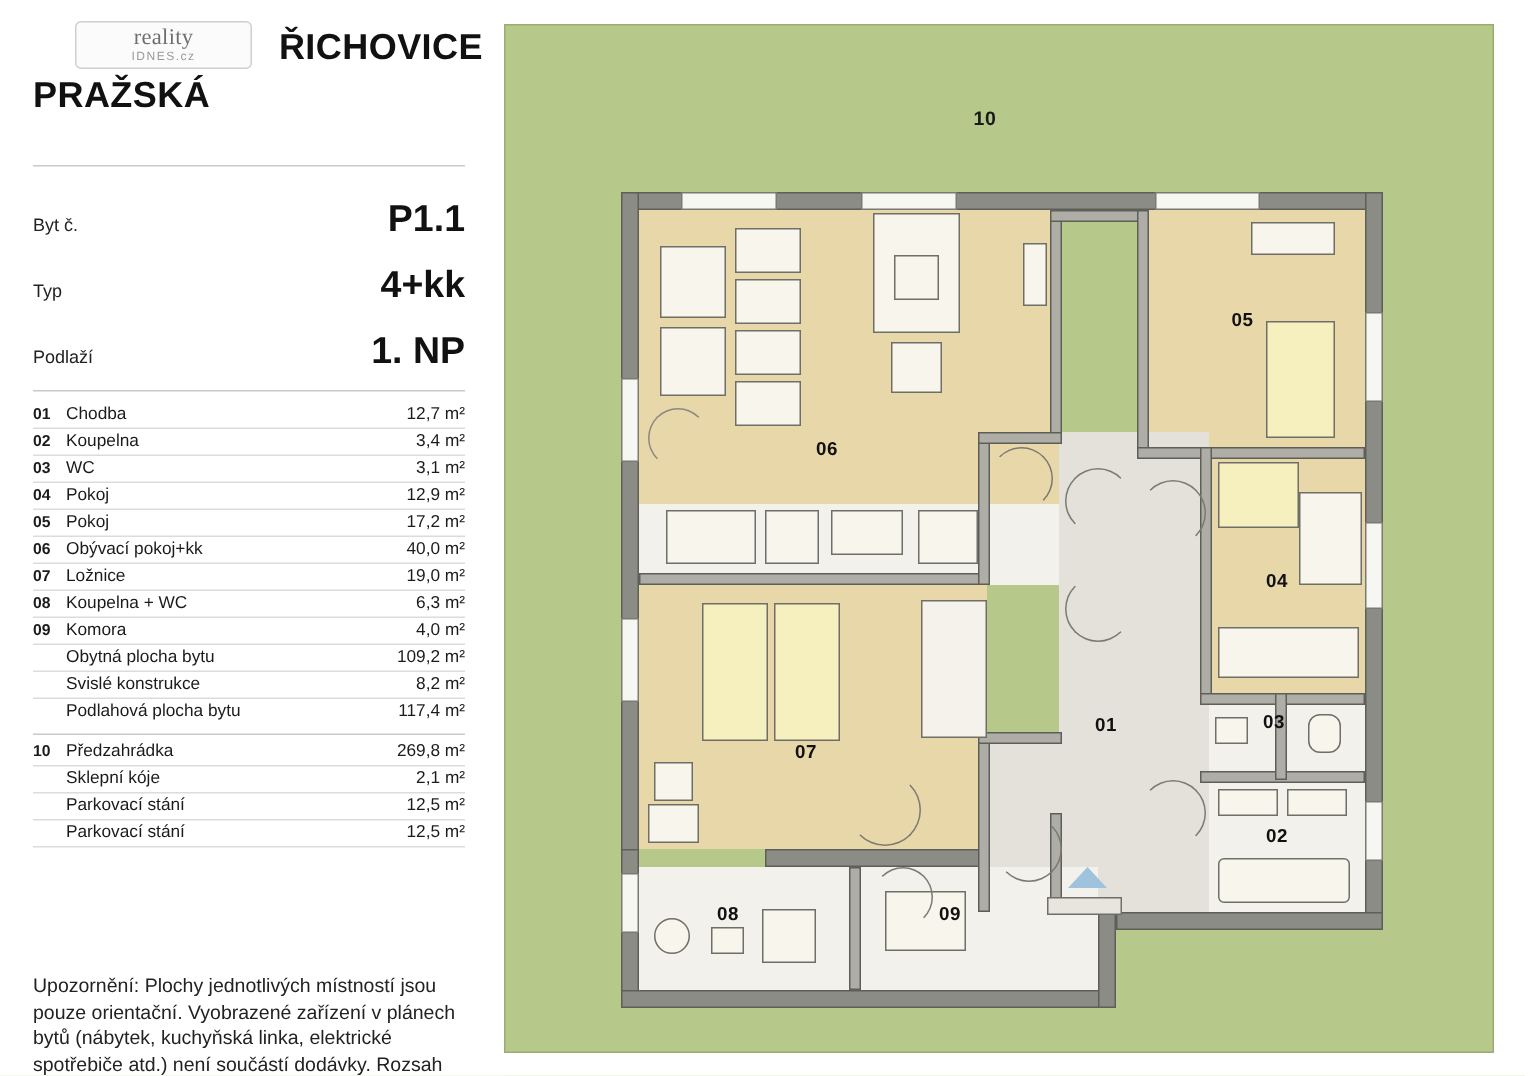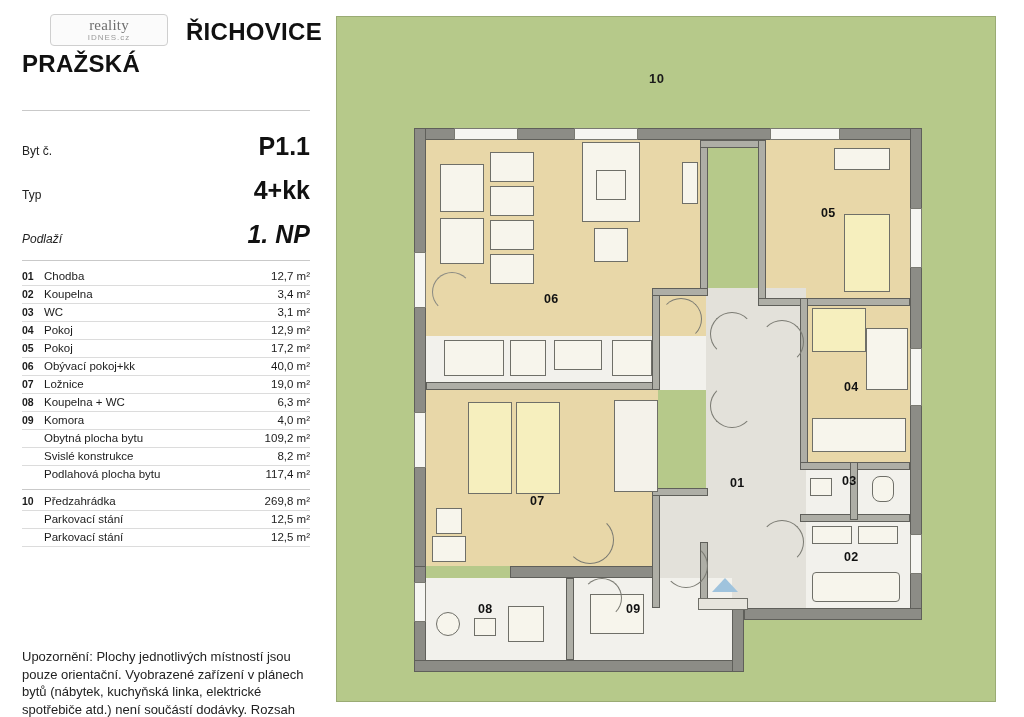--- a/index.html
+++ b/index.html
@@ -98,21 +98,21 @@
     font-size: 12px;
     color: #222;
   }
   .kv .v {
     font-size: 25px;
     font-weight: bold;
     color: #111;
   }
   #kv-unit { top: 132px; }
   #kv-type { top: 176px; }
-  #kv-floor { top: 220px; font-style: italic; }
+  #kv-floor { top: 220px; }
 
   #room-table {
     position: absolute;
     left: 22px; top: 268px;
     width: 288px;
   }
   .row {
     display: flex;
     align-items: baseline;
     padding: 2px 0 3px 0;
@@ -327,20 +327,25 @@
       <div class="row sum nobord">
         <span class="num"></span>
         <span class="name">Podlahová plocha bytu</span>
         <span class="area">117,4 m²</span>
       </div>
 
       <div class="row groupstart">
         <span class="num">10</span>
         <span class="name">Předzahrádka</span>
         <span class="area">269,8 m²</span>
+      </div>
+      <div class="row">
+        <span class="num"></span>
+        <span class="name">Sklepní kóje</span>
+        <span class="area">2,1 m²</span>
       </div>
       <div class="row">
         <span class="num"></span>
         <span class="name">Parkovací stání</span>
         <span class="area">12,5 m²</span>
       </div>
       <div class="row">
         <span class="num"></span>
         <span class="name">Parkovací stání</span>
         <span class="area">12,5 m²</span>

